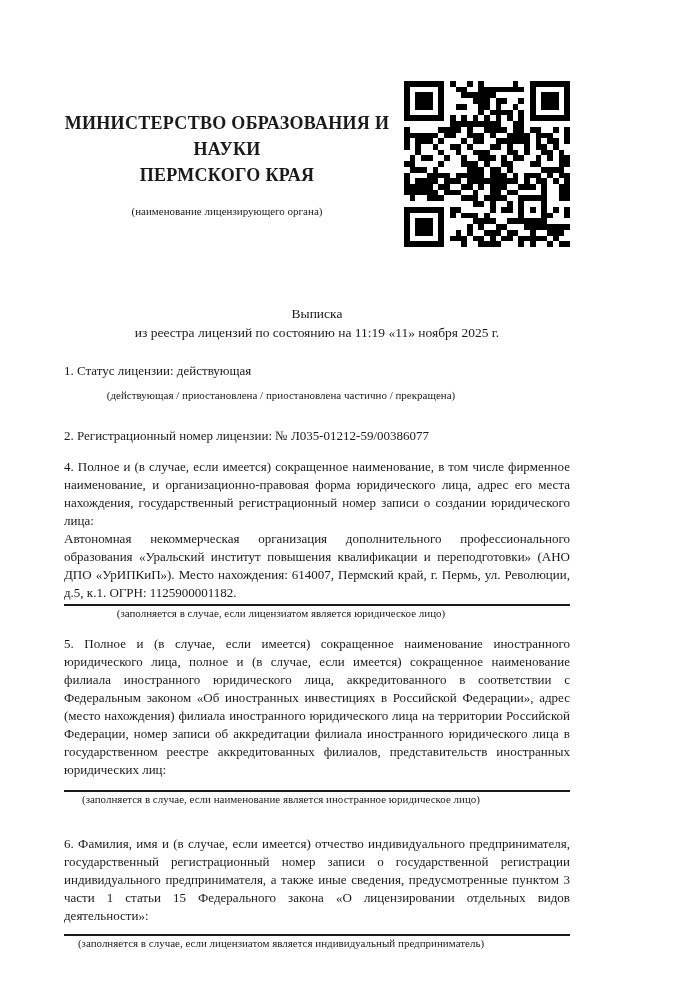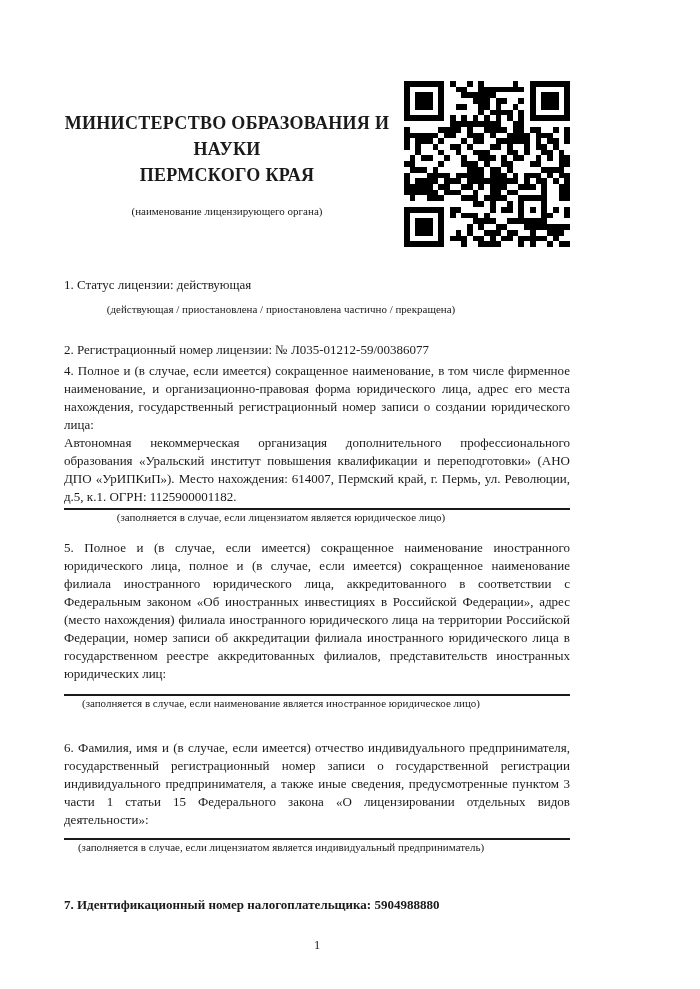--- a/index.html
+++ b/index.html
@@ -13,24 +13,24 @@
   .header-left{flex:1;text-align:center;padding-right:14px;}
   .ministry-line{font-weight:bold;font-size:18px;line-height:26px;letter-spacing:.3px;}
   .org-caption{font-size:11px;line-height:14px;margin-top:16px;}
   .qr-box{flex:0 0 166px;width:166px;height:166px;}
   .qr-box svg{width:166px;height:166px;display:block;}
 
   .title-block{margin-top:56px;text-align:center;font-size:13.5px;line-height:19px;}
 
   .item{font-size:13px;line-height:18px;}
   .just{text-align:justify;}
-  .item-1{margin-top:28px;}
+  .item-1{margin-top:20px;}
   .item-2{margin-top:24px;}
   .item-3{margin-top:20px;}
-  .item-4{margin-top:3px;}
+  .item-4{margin-top:13px;}
   .item-5{margin-top:14px;}
   .item-6{margin-top:28px;}
   .item-7{margin-top:41px;font-weight:bold;}
 
   .fill-rule{border-top:2px solid #1a1a1a;height:0;}
   .rule-after-text{margin-top:2px;}
   .rule-after-blank{margin-top:11px;}
   .rule-after-small-gap{margin-top:9px;}
 
   .caption{font-size:11px;line-height:15px;text-align:center;margin-right:72px;}
@@ -503,20 +503,24 @@
           <rect x="16" y="28" width="1" height="1"></rect>
           <rect x="20" y="28" width="1" height="1"></rect>
           <rect x="22" y="28" width="1" height="1"></rect>
           <rect x="25" y="28" width="1" height="1"></rect>
           <rect x="27" y="28" width="1" height="1"></rect>
           <rect x="28" y="28" width="1" height="1"></rect>
         </svg>
       </div>
   </div>
 
+  <div class="title-block">
+    <div>Выписка</div>
+    <div>из реестра лицензий по состоянию на 11:19 «11» ноября 2025 г.</div>
+  </div>
 
   <div class="item item-1">1. Статус лицензии: действующая</div>
   <div class="caption inline-caption">(действующая / приостановлена / приостановлена частично / прекращена)</div>
 
   <div class="item item-2">2. Регистрационный номер лицензии: № Л035-01212-59/00386077</div>
 
 
   <div class="item item-4">
     <div class="just">4. Полное и (в случае, если имеется) сокращенное наименование, в том числе фирменное наименование, и организационно-правовая форма юридического лица, адрес его места нахождения, государственный регистрационный номер записи о создании юридического лица:</div>
     <div class="just">Автономная некоммерческая организация дополнительного профессионального образования «Уральский институт повышения квалификации и переподготовки» (АНО ДПО «УрИПКиП»). Место нахождения: 614007, Пермский край, г. Пермь, ул. Революции, д.5, к.1. ОГРН: 1125900001182.</div>

